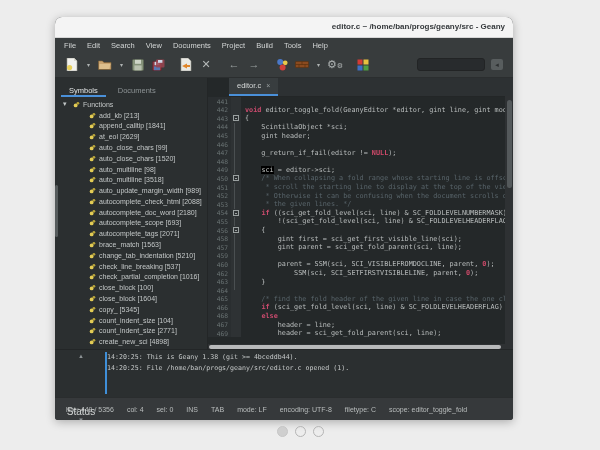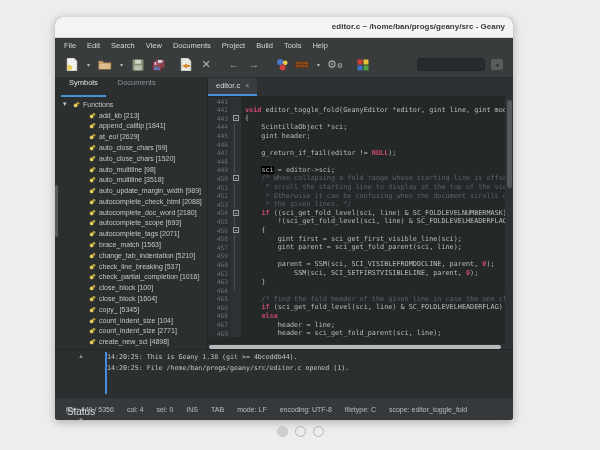--- a/index.html
+++ b/index.html
@@ -25,33 +25,33 @@
   .spacer{flex:1;}
   .search-entry{width:68px;height:13px;background:#282b2d;border:1px solid #222425;border-radius:3px;
                 color:#cfd2d2;font-size:7px;padding:0 3px;box-sizing:border-box;outline:none;}
   .goto-ico{width:12px;height:11px;background:#585d5e;border-radius:2px;display:flex;align-items:center;
             justify-content:center;color:#2b2e2f;font-size:7px;}
   
   .main{height:272px;display:flex;}
   .sidebar{width:153px;background:#2b2f30;border-right:1px solid #232627;position:relative;
            display:flex;flex-direction:column;box-sizing:border-box;}
   .side-tabs{height:19px;display:flex;align-items:stretch;padding-left:6px;gap:4px;}
-  .side-tab{display:flex;align-items:flex-start;padding:0 8px;font-size:7.5px;color:#8d9395;
+  .side-tab{display:flex;align-items:flex-end;padding:0 8px;font-size:7.5px;color:#8d9395;
             border-bottom:2px solid transparent;}
   .side-tab.active{color:#e2e5e5;border-bottom-color:#4a90d9;}
   .tree{flex:1;overflow:hidden;padding-top:2px;}
   .srow{display:flex;align-items:center;height:10.8px;padding-left:34px;gap:3px;white-space:nowrap;}
   .srow.root{padding-left:8px;}
   .srow span{font-size:7px;color:#c3c7c7;}
   .expander{font-size:6px;color:#b8bcbc;width:7px;}
   .sym-ico{width:7px;height:7px;flex:0 0 auto;}
   .side-thumb{position:absolute;left:0;top:107px;width:3px;height:52px;background:#565b5c;border-radius:2px;}
   
   .editor{flex:1;position:relative;background:#242829;display:flex;flex-direction:column;overflow:hidden;}
-  .tabbar{height:18px;background:#2d3133;display:flex;align-items:stretch;border-bottom:1px solid #232627;}
+  .tabbar{height:18px;background:#2d3133;display:flex;align-items:stretch;border-bottom:1px solid #232627;margin-left:21px;}
   .etab{display:flex;align-items:center;gap:5px;padding:0 8px;background:#383d3f;
         border-bottom:2px solid #4a90d9;}
   .etab span{font-size:7.5px;color:#d5d8d8;}
   .etab .close{font-size:7px;color:#9aa0a0;}
   .code{position:relative;flex:1;overflow:hidden;font-family:"DejaVu Sans Mono", monospace;}
   .crow{display:flex;height:8.6px;align-items:center;white-space:pre;}
   .lnum{width:20px;flex:0 0 auto;text-align:right;padding-right:3px;font-size:6.3px;color:#697273;
         background:#2a2e30;align-self:stretch;display:flex;align-items:center;justify-content:flex-end;}
   .fold{width:10px;flex:0 0 auto;align-self:stretch;background:#2e3234;display:flex;align-items:center;
         justify-content:center;}

